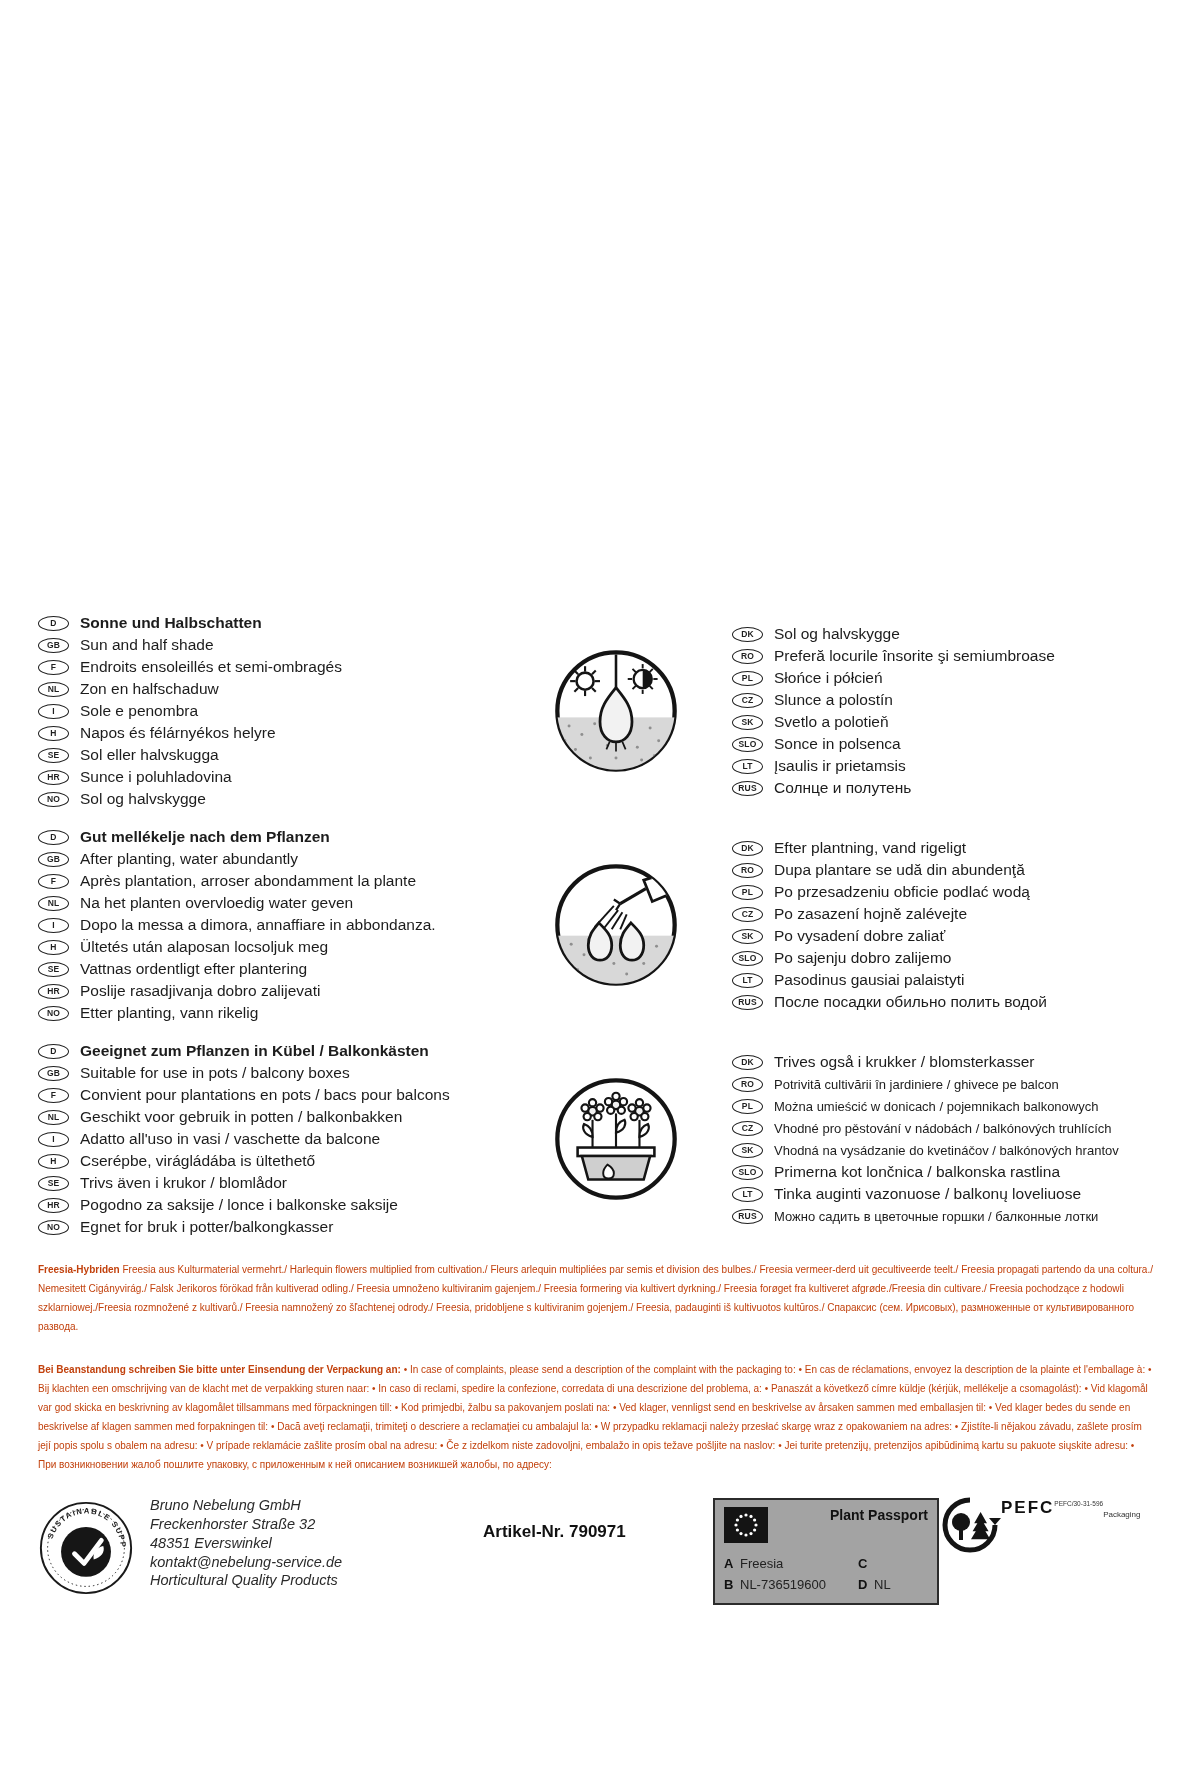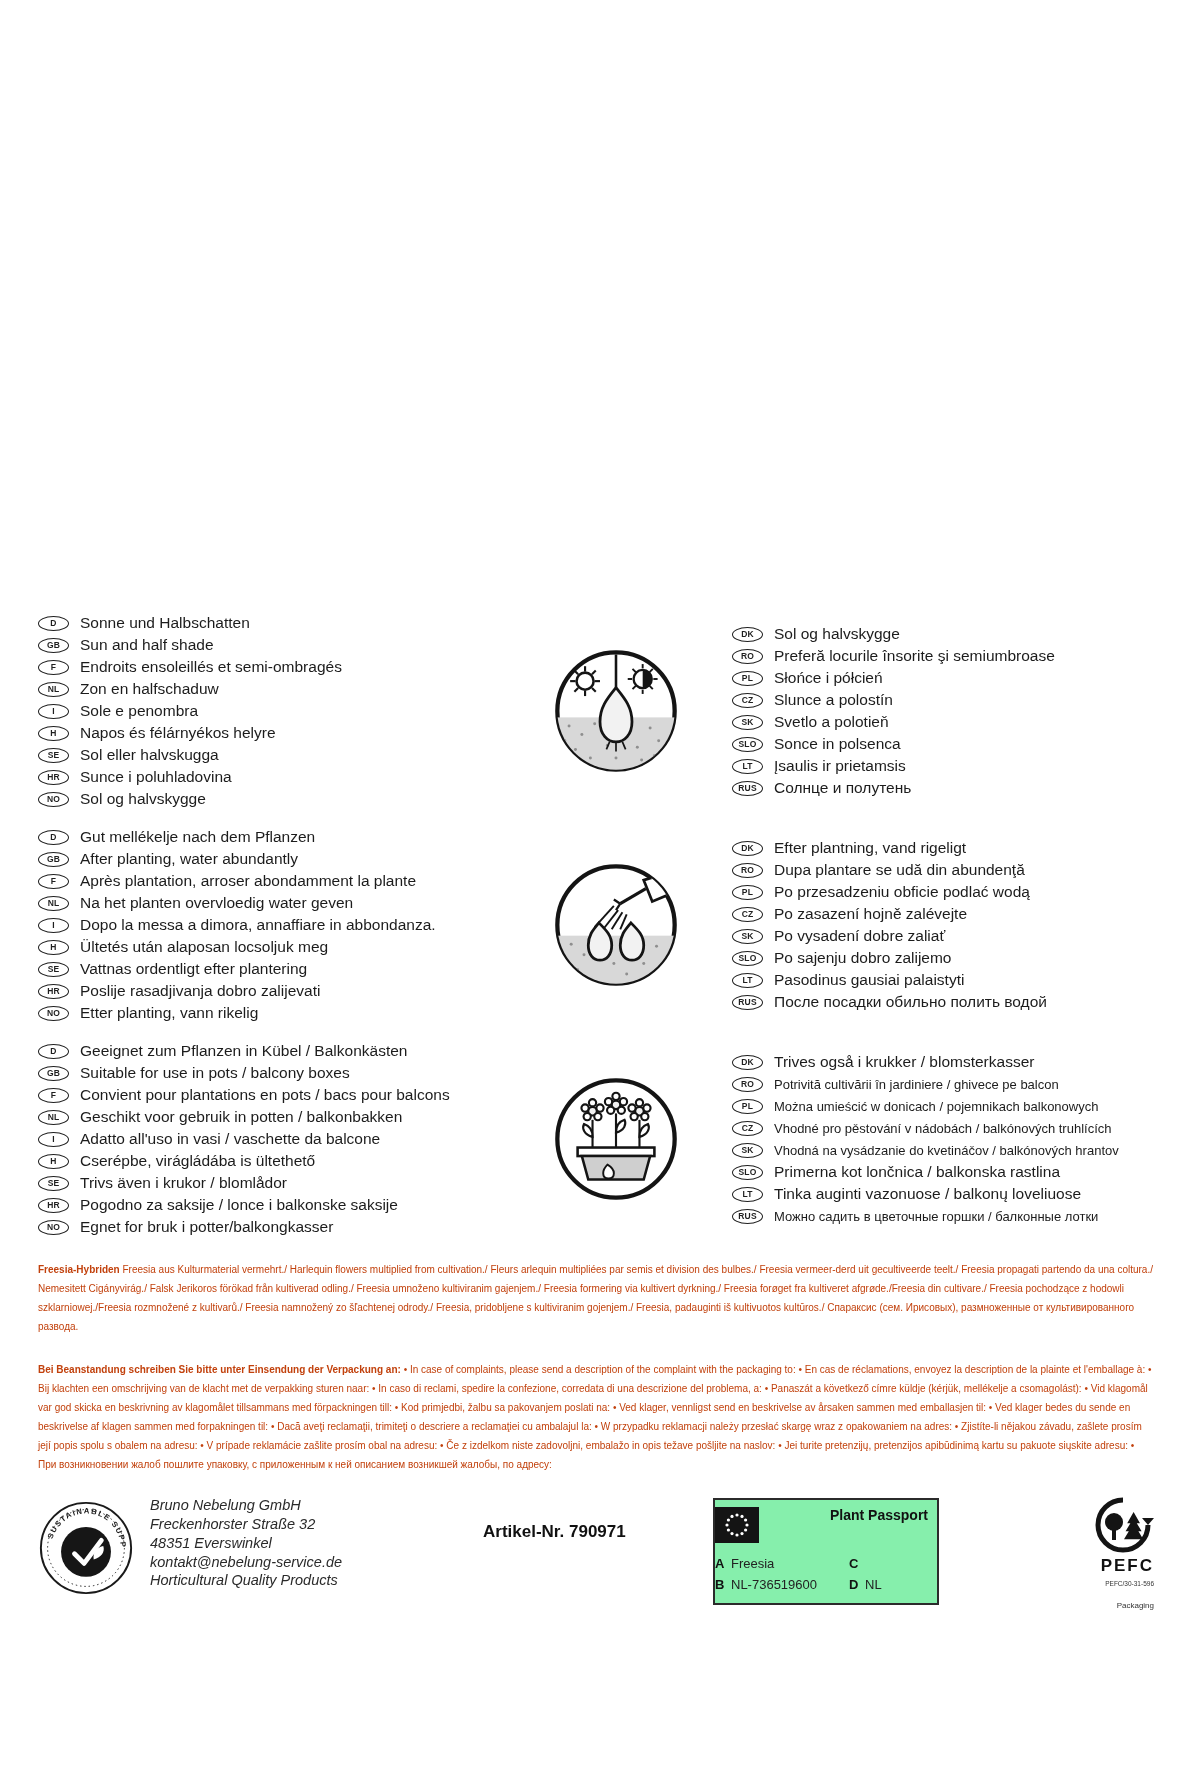--- a/index.html
+++ b/index.html
@@ -14,47 +14,47 @@
   .col-icon{width:232px;flex:none;display:flex;align-items:center;justify-content:center;}
   .col-right{flex:1;min-width:0;}
   .lang-row{display:flex;align-items:center;height:22px;}
   .badge{
     width:31px;height:15px;flex:none;border:1.7px solid #1f1f1f;border-radius:50%;
     display:flex;align-items:center;justify-content:center;
     font-size:8.5px;font-weight:bold;letter-spacing:.2px;margin-right:11px;
     box-sizing:border-box;color:#1f1f1f;
   }
   .lang-text{font-size:15.5px;white-space:nowrap;color:#1c1c1c;}
-  .lang-row.bold .lang-text{font-weight:normal;}
+  .lang-row.bold .lang-text{font-weight:bold;}
   .lang-row.small .lang-text{font-size:13px;}
   .pictogram{width:128px;height:128px;}
   .para{font-size:10px;line-height:19px;color:#c2410c;text-align:left;}
   .para .lead{font-weight:bold;}
   .para-freesia{margin-top:22px;}
   .para-complaints{margin-top:24px;}
   .para-complaints .lead{font-weight:bold;}
   .footer{display:flex;margin-top:22px;align-items:flex-start;}
   .supplier-logo{width:96px;flex:none;margin-top:4px;}
   .company{margin-left:16px;width:300px;flex:none;font-style:italic;}
   .company-line{font-size:14.5px;line-height:19px;color:#2a2a2a;}
   .tagline{font-size:14.5px;font-style:italic;color:#2a2a2a;}
   .article{flex:none;width:230px;margin-top:26px;font-weight:bold;font-size:17px;color:#111;margin-left:33px;}
   .passport{
-    flex:none;width:226px;border:2px solid #2b2b2b;background:#86efac;
-    padding:7px 9px 8px 0;box-sizing:border-box;margin-top:2px;
+    flex:none;width:226px;border:2px solid #2b2b2b;background:#a3a3a3;
+    padding:7px 9px 8px 9px;box-sizing:border-box;margin-top:2px;
   }
   .passport-top{display:flex;align-items:flex-start;}
   .passport-title{flex:1;text-align:right;font-weight:bold;font-size:14px;color:#111;}
   .passport-grid{margin-top:10px;font-size:13px;}
   .pp-row{display:flex;line-height:21px;}
   .pp-key{font-weight:bold;width:16px;color:#111;}
   .pp-val{width:118px;color:#222;}
   .pp-key2{font-weight:bold;width:16px;color:#111;}
   .pp-val2{flex:1;color:#222;}
-  .pefc{flex:1;display:flex;flex-direction:column;align-items:flex-end;margin-top:0;}
+  .pefc{flex:1;display:flex;flex-direction:row;align-items:flex-start;margin-top:0;}
   .pefc-name{font-weight:bold;font-size:17px;letter-spacing:2px;color:#111;margin-top:2px;}
   .pefc-code{font-size:6.5px;color:#333;margin-top:4px;}
   .pefc-caption{font-size:8px;color:#333;margin-top:14px;}
 </style>
 </head>
 <body>
 
 <div class="page">
   <div class="content">
 

